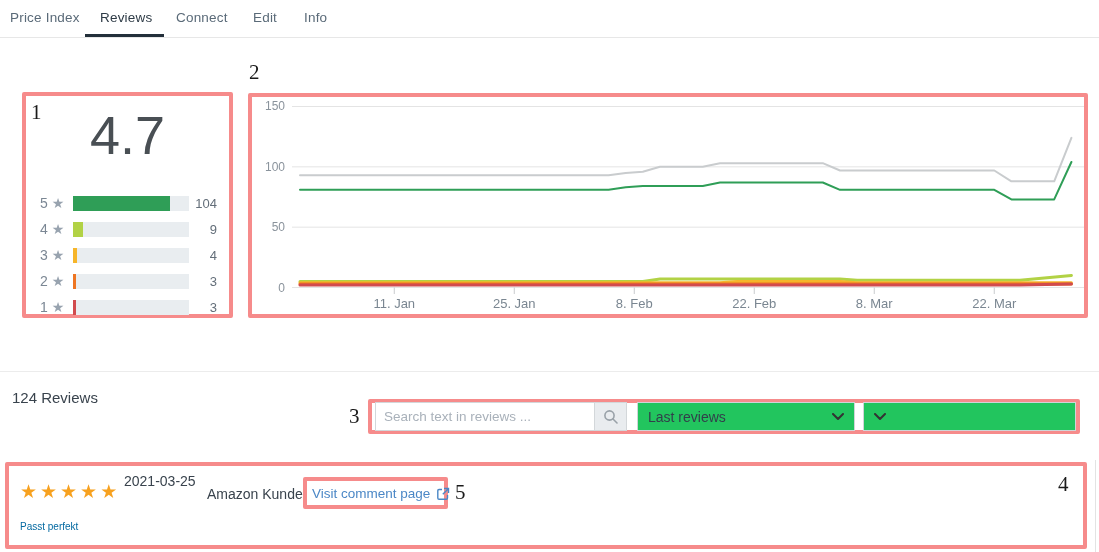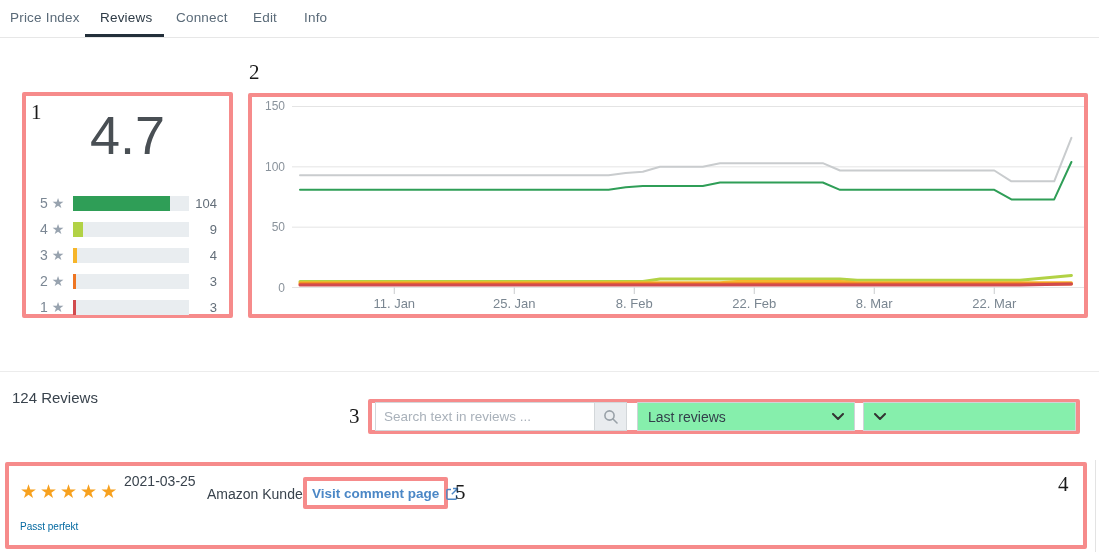--- a/index.html
+++ b/index.html
@@ -40,32 +40,32 @@
   .divider{position:absolute;left:0;top:371px;width:100%;height:1px;background:#ececec;}
   .rcount{position:absolute;left:12px;top:389px;font-size:15px;color:#39434d;}
 
   
   .controls{position:absolute;left:368px;top:399px;width:712px;height:35px;display:flex;align-items:center;padding-left:3px;box-sizing:border-box;}
   .searchwrap{display:flex;align-items:stretch;height:29px;}
   .search-input{width:202px;border:1px solid #d3d7da;border-right:none;padding:0 8px;font-size:13.5px;
                 font-family:Liberation Sans, sans-serif;color:#39434d;outline:none;}
   .search-input::placeholder{color:#a9b1ba;}
   .search-btn{width:31px;background:#e9ecef;border:1px solid #d3d7da;display:flex;align-items:center;justify-content:center;cursor:pointer;}
-  .selectbox{height:29px;border:1px solid #d0d4d8;background:#86efac;display:flex;align-items:center;
+  .selectbox{height:29px;border:1px solid #d0d4d8;background:#22c55e;display:flex;align-items:center;
              padding:0 10px;box-sizing:border-box;cursor:pointer;}
   .selectbox .sel-label{font-size:14px;color:#323f4a;flex:1;}
   .sel1{width:222px;margin-left:10px;}
   .sel2{width:216px;margin-left:8px;}
 
   
   .review-stars{position:absolute;left:20px;top:480px;font-size:19px;color:#f7a11f;letter-spacing:3px;}
   .review-date{position:absolute;left:124px;top:473px;font-size:14px;color:#39434d;}
   .review-author{position:absolute;left:207px;top:486px;font-size:14px;color:#39434d;}
   .comment-link{position:absolute;left:312px;top:486px;display:flex;align-items:center;gap:6px;
-                font-size:13.5px;color:#4b87c6;cursor:pointer;text-decoration:none;font-weight:bold;}
+                font-size:13.5px;color:#4b87c6;cursor:pointer;text-decoration:none;}
   .review-text{position:absolute;left:20px;top:521px;font-size:10px;color:#0369a1;}
   .edge-line{position:absolute;left:1095px;top:460px;width:1px;height:92px;background:#e3e3e3;}
 </style>
 </head>
 <body>
 
 <div class="screen">
 
   <div class="tabbar">
     <div class="tab">Price Index</div>

